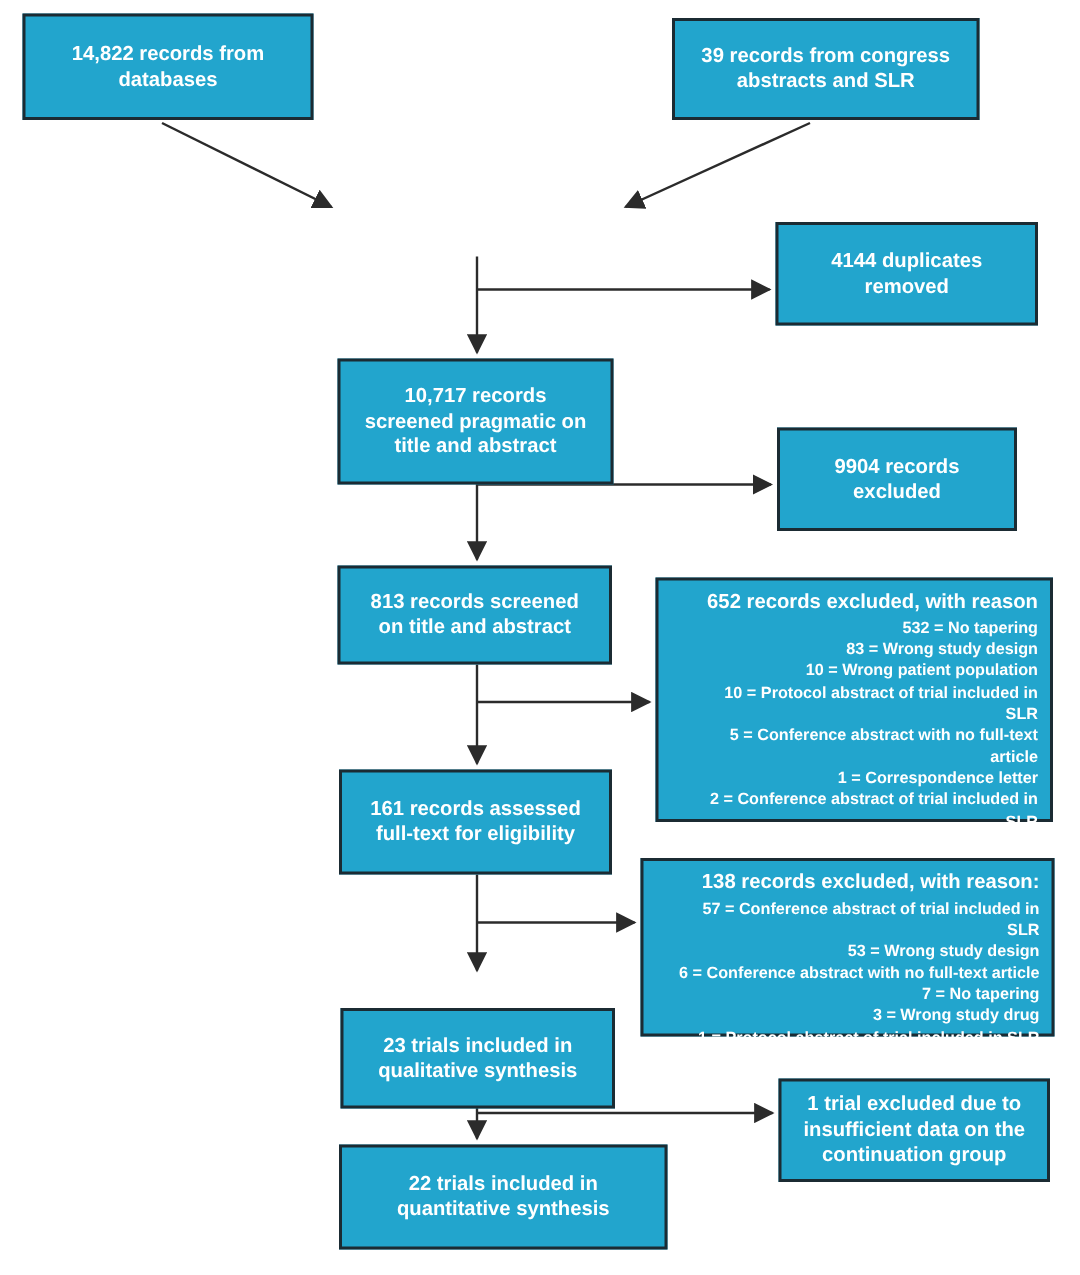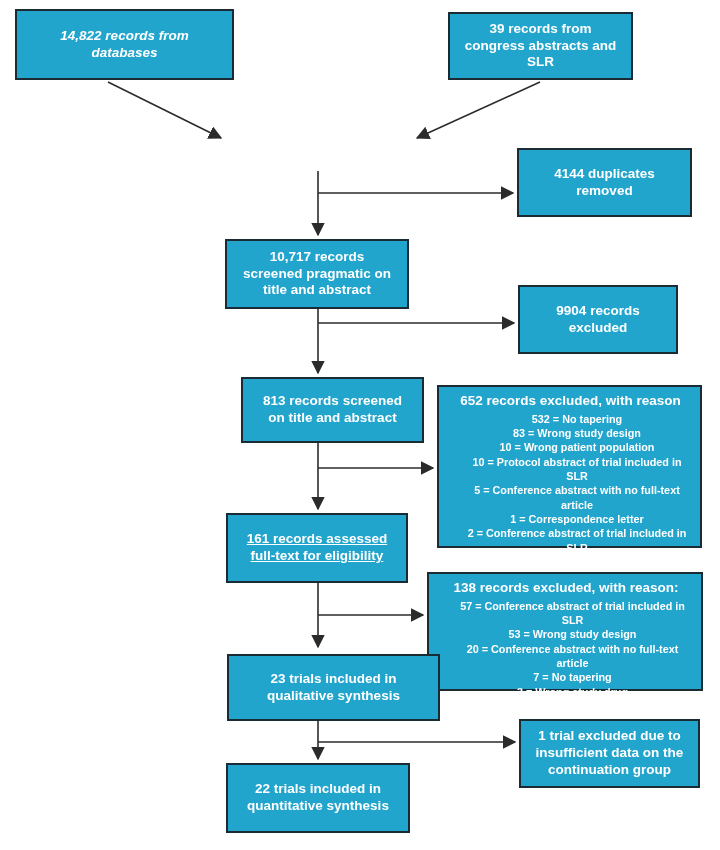--- a/index.html
+++ b/index.html
@@ -37,21 +37,21 @@
     justify-content: center;
     text-align: center;
     font-size: 13.5px;
     line-height: 1.25;
     padding: 4px 12px;
   }
   .list-box {
     font-size: 13.5px;
     line-height: 1.3;
     padding: 5px 8px 5px 10px;
-    text-align: center;
+    text-align: right;
   }
   .list-box .list-heading {
     font-size: 13.5px;
     margin-bottom: 2px;
   }
   .list-item {
     font-size: 10.8px;
     line-height: 1.33;
     padding-left: 13px;
   }
@@ -82,57 +82,57 @@
       <line x1="318" y1="468" x2="433" y2="468" marker-end="url(#arrowhead)"></line>
 
       <line x1="318" y1="583" x2="318" y2="647" marker-end="url(#arrowhead)"></line>
       <line x1="318" y1="615" x2="423" y2="615" marker-end="url(#arrowhead)"></line>
 
       <line x1="318" y1="718" x2="318" y2="759" marker-end="url(#arrowhead)"></line>
       <line x1="318" y1="742" x2="515" y2="742" marker-end="url(#arrowhead)"></line>
     </g>
   </svg>
 
-  <div class="flow-box center-box" style="left:15px; top:9px; width:219px; height:71px;font-style:italic;">14,822 records from databases</div>
+  <div class="flow-box center-box" style="left:15px; top:9px; width:194px; height:71px;">14,822 records from databases</div>
 
-  <div class="flow-box center-box" style="left:448px; top:12px; width:185px; height:68px;">39 records from congress abstracts and SLR</div>
+  <div class="flow-box center-box" style="left:448px; top:12px; width:205px; height:68px;">39 records from congress abstracts and SLR</div>
 
 
   <div class="flow-box center-box" style="left:517px; top:148px; width:175px; height:69px;">4144 duplicates removed</div>
 
-  <div class="flow-box center-box" style="left:225px; top:239px; width:184px; height:70px;">10,717 records screened pragmatic on title and abstract</div>
+  <div class="flow-box center-box" style="left:225px; top:239px; width:184px; height:84px;">10,717 records screened pragmatic on title and abstract</div>
 
   <div class="flow-box center-box" style="left:518px; top:285px; width:160px; height:69px;">9904 records excluded</div>
 
-  <div class="flow-box center-box" style="left:225px; top:377px; width:183px; height:66px;margin-left:16px;">813 records screened on title and abstract</div>
+  <div class="flow-box center-box" style="left:225px; top:377px; width:183px; height:66px;">813 records screened on title and abstract</div>
 
   <div class="flow-box list-box" style="left:437px; top:385px; width:265px; height:163px;">
     <div class="list-heading">652 records excluded, with reason</div>
     <div class="list-item">532 = No tapering</div>
     <div class="list-item">83 = Wrong study design</div>
     <div class="list-item">10 = Wrong patient population</div>
     <div class="list-item">10 = Protocol abstract of trial included in SLR</div>
     <div class="list-item">5 = Conference abstract with no full-text article</div>
     <div class="list-item">1 = Correspondence letter</div>
     <div class="list-item">2 = Conference abstract of trial included in SLR</div>
     <div class="list-item">2 = Duplicate</div>
   </div>
 
-  <div class="flow-box center-box" style="left:226px; top:513px; width:182px; height:70px;text-decoration:underline;">161 records assessed full-text for eligibility</div>
+  <div class="flow-box center-box" style="left:226px; top:513px; width:182px; height:70px;">161 records assessed full-text for eligibility</div>
 
   <div class="flow-box list-box" style="left:427px; top:572px; width:276px; height:119px;">
     <div class="list-heading">138 records excluded, with reason:</div>
     <div class="list-item">57 = Conference abstract of trial included in SLR</div>
     <div class="list-item">53 = Wrong study design</div>
-    <div class="list-item">20 = Conference abstract with no full-text article</div>
+    <div class="list-item">6 = Conference abstract with no full-text article</div>
     <div class="list-item">7 = No tapering</div>
     <div class="list-item">3 = Wrong study drug</div>
     <div class="list-item">1 = Protocol abstract of trial included in SLR</div>
     <div class="list-item">1 = Duplicate</div>
   </div>
 
-  <div class="flow-box center-box" style="left:227px; top:654px; width:213px; height:67px;text-align:center;">23 trials included in qualitative synthesis</div>
+  <div class="flow-box center-box" style="left:227px; top:672px; width:183px; height:67px;text-align:center;">23 trials included in qualitative synthesis</div>
 
   <div class="flow-box center-box" style="left:519px; top:719px; width:181px; height:69px;">1 trial excluded due to insufficient data on the continuation group</div>
 
-  <div class="flow-box center-box" style="left:226px; top:763px; width:184px; height:70px;">22 trials included in quantitative synthesis</div>
+  <div class="flow-box center-box" style="left:226px; top:763px; width:219px; height:70px;">22 trials included in quantitative synthesis</div>
 
 </div>
 
 </body></html>

